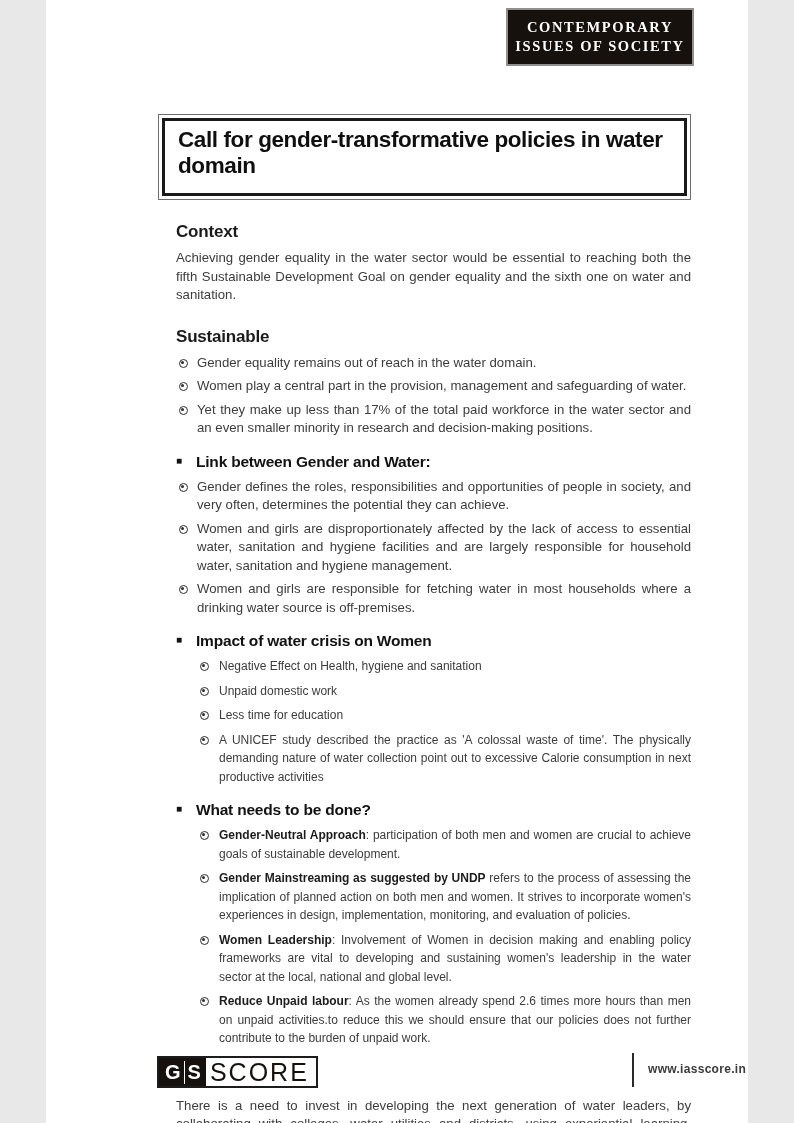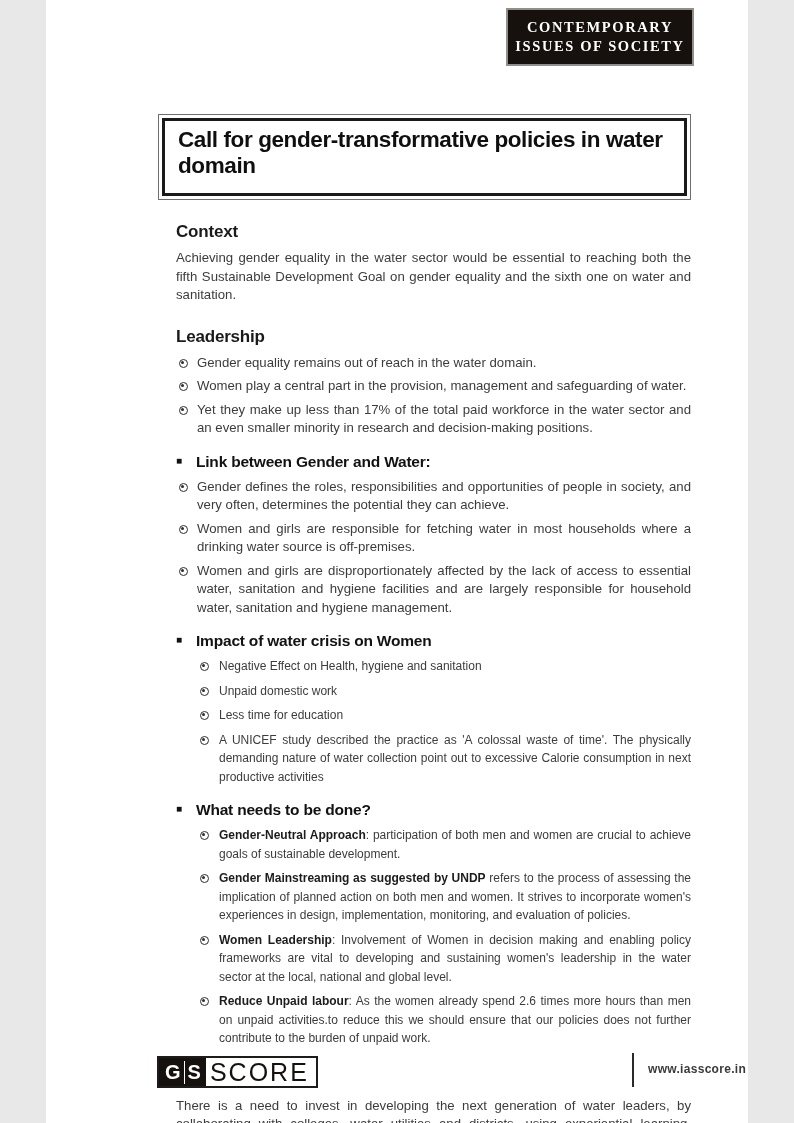--- a/index.html
+++ b/index.html
@@ -160,21 +160,21 @@
 
   <div class="title-outer">
     <div class="title-inner">Call for gender-transformative policies in water domain</div>
   </div>
 
   <div class="content">
 
     <h2 class="section">Context</h2>
     <p class="body">Achieving gender equality in the water sector would be essential to reaching both the fifth Sustainable Development Goal on gender equality and the sixth one on water and sanitation.</p>
 
-    <h2 class="section">Leadership</h2>
+    <h2 class="section">Sustainable</h2>
     <ul class="lvl1">
       <li>
         <span class="cbullet"></span>
         <span>Gender equality remains out of reach in the water domain.</span>
       </li>
       <li>
         <span class="cbullet"></span>
         <span>Women play a central part in the provision, management and safeguarding of water.</span>
       </li>
       <li>
@@ -187,25 +187,25 @@
       <span class="sqb">■</span>
       <span>Link between Gender and Water:</span>
     </h3>
     <ul class="lvl1">
       <li>
         <span class="cbullet"></span>
         <span>Gender defines the roles, responsibilities and opportunities of people in society, and very often, determines the potential they can achieve.</span>
       </li>
       <li>
         <span class="cbullet"></span>
+        <span>Women and girls are disproportionately affected by the lack of access to essential water, sanitation and hygiene facilities and are largely responsible for household water, sanitation and hygiene management.</span>
+      </li>
+      <li>
+        <span class="cbullet"></span>
         <span>Women and girls are responsible for fetching water in most households where a drinking water source is off-premises.</span>
-      </li>
-      <li>
-        <span class="cbullet"></span>
-        <span>Women and girls are disproportionately affected by the lack of access to essential water, sanitation and hygiene facilities and are largely responsible for household water, sanitation and hygiene management.</span>
       </li>
     </ul>
 
     <h3 class="sub">
       <span class="sqb">■</span>
       <span>Impact of water crisis on Women</span>
     </h3>
     <ul class="lvl2">
       <li>
         <span class="cbullet"></span>

